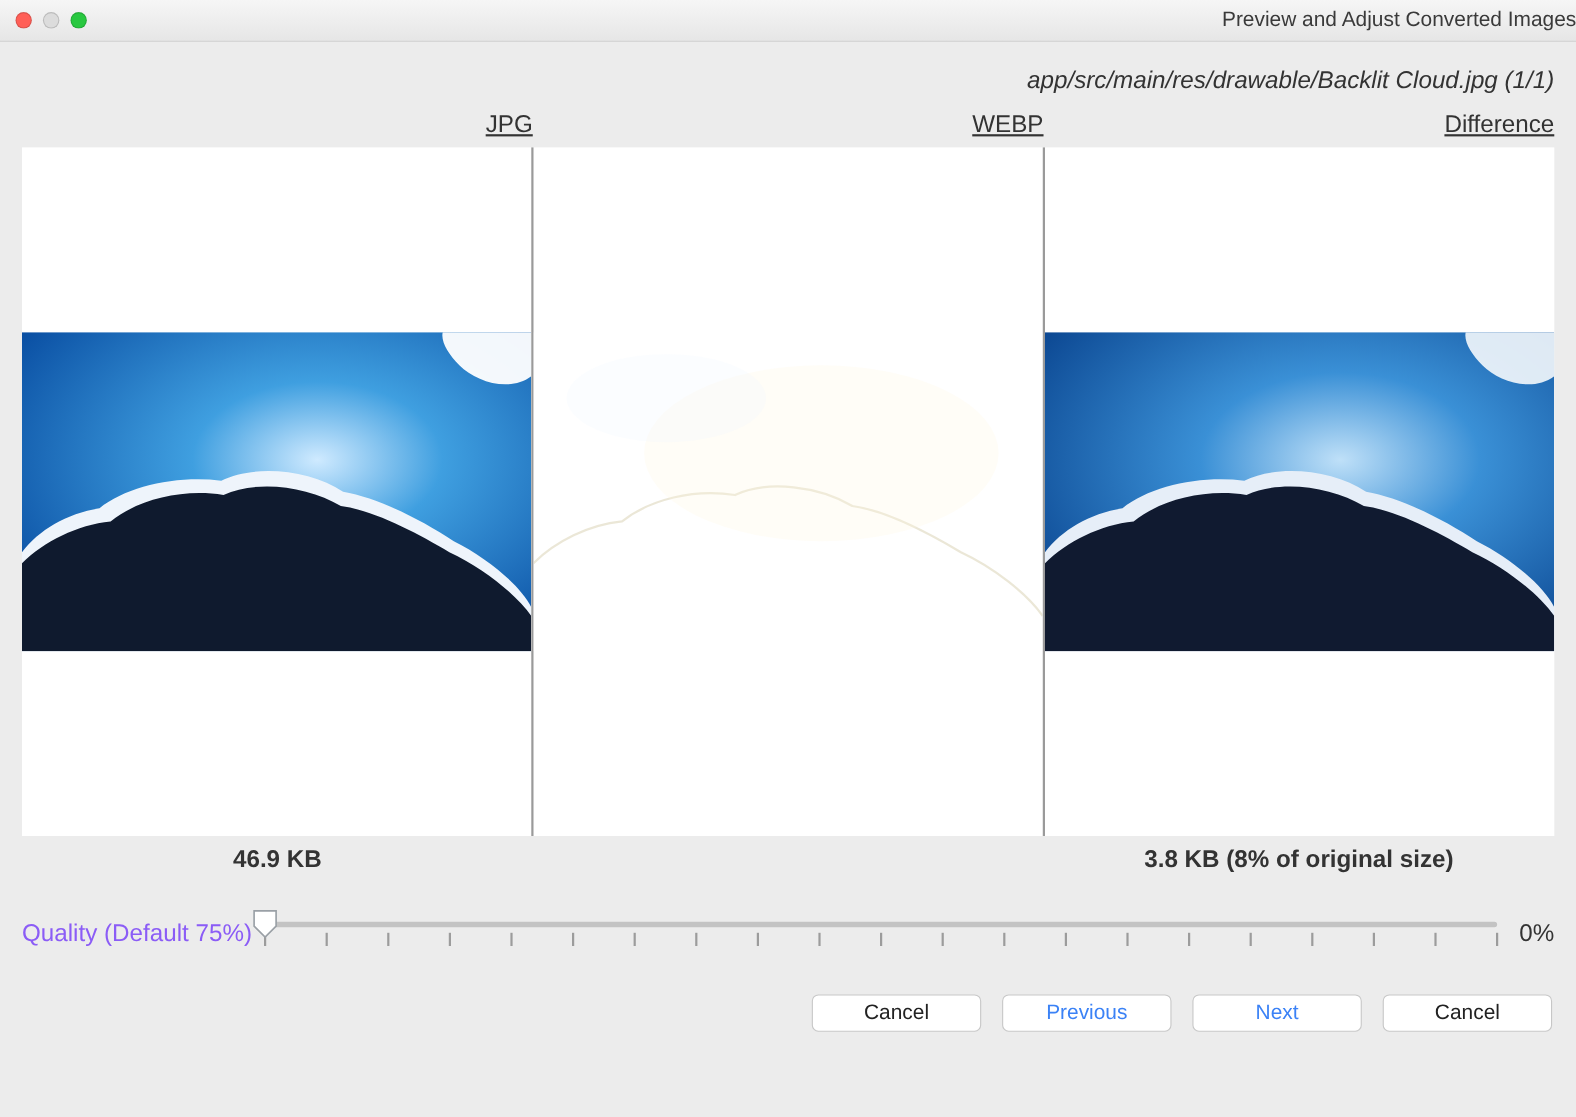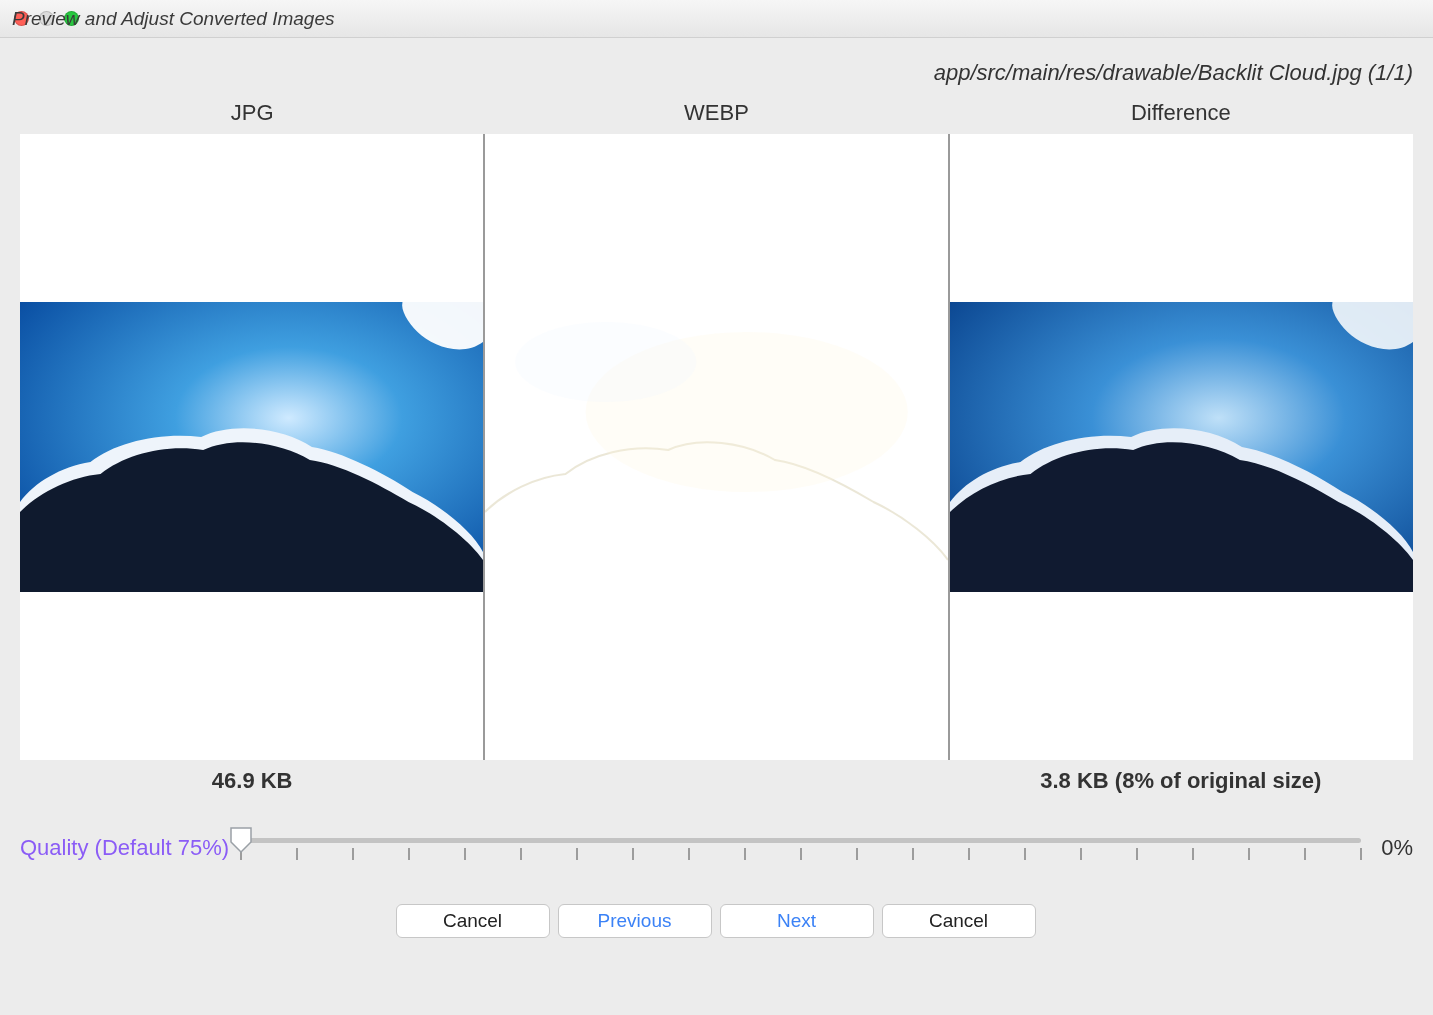--- a/index.html
+++ b/index.html
@@ -25,46 +25,46 @@
   }
   .tl {
     width: 15px; height: 15px; border-radius: 50%;
     border: 0.5px solid rgba(0,0,0,0.15);
   }
   .tl.red { background: #ff5f57; }
   .tl.gray { background: #dcdcdc; }
   .tl.green { background: #28c840; }
   .title {
     position: absolute;
-    left: 12px; right: 0;
-    text-align: left;
+    left: 0; right: 0;
+    text-align: right;
     font-size: 19px;
     color: #3a3a3a;
     pointer-events: none;
-    font-style: italic;
   }
   .content {
     padding: 0 20px;
   }
   .filepath {
     text-align: right;
     font-size: 22px;
     color: #333;
     margin-top: 22px;
     font-style: italic;
   }
   .col-labels {
     display: flex;
     margin-top: 14px;
   }
   .col-labels > div {
     flex: 1;
-    text-align: center;
-    font-size: 22px;
-    color: #333;
+    text-align: right;
+    font-size: 22px;
+    color: #333;
+    text-decoration: underline;
   }
   .panels {
     display: flex;
     margin-top: 8px;
     border-top: 0;
   }
   .panel {
     flex: 1;
     height: 626px;
     background: #fff;
@@ -133,22 +133,22 @@
   }
   .quality-value {
     font-size: 22px;
     color: #333;
     white-space: nowrap;
     min-width: 40px;
     text-align: right;
   }
   .buttons {
     display: flex;
-    justify-content: center;
-    gap: 8px;
+    justify-content: flex-end;
+    gap: 19px;
     margin-top: 36px;
     padding-right: 2px;
   }
   .btn {
     width: 154px;
     height: 34px;
     border-radius: 6px;
     background: #fff;
     border: 1px solid #c7c7c7;
     font-size: 19px;

